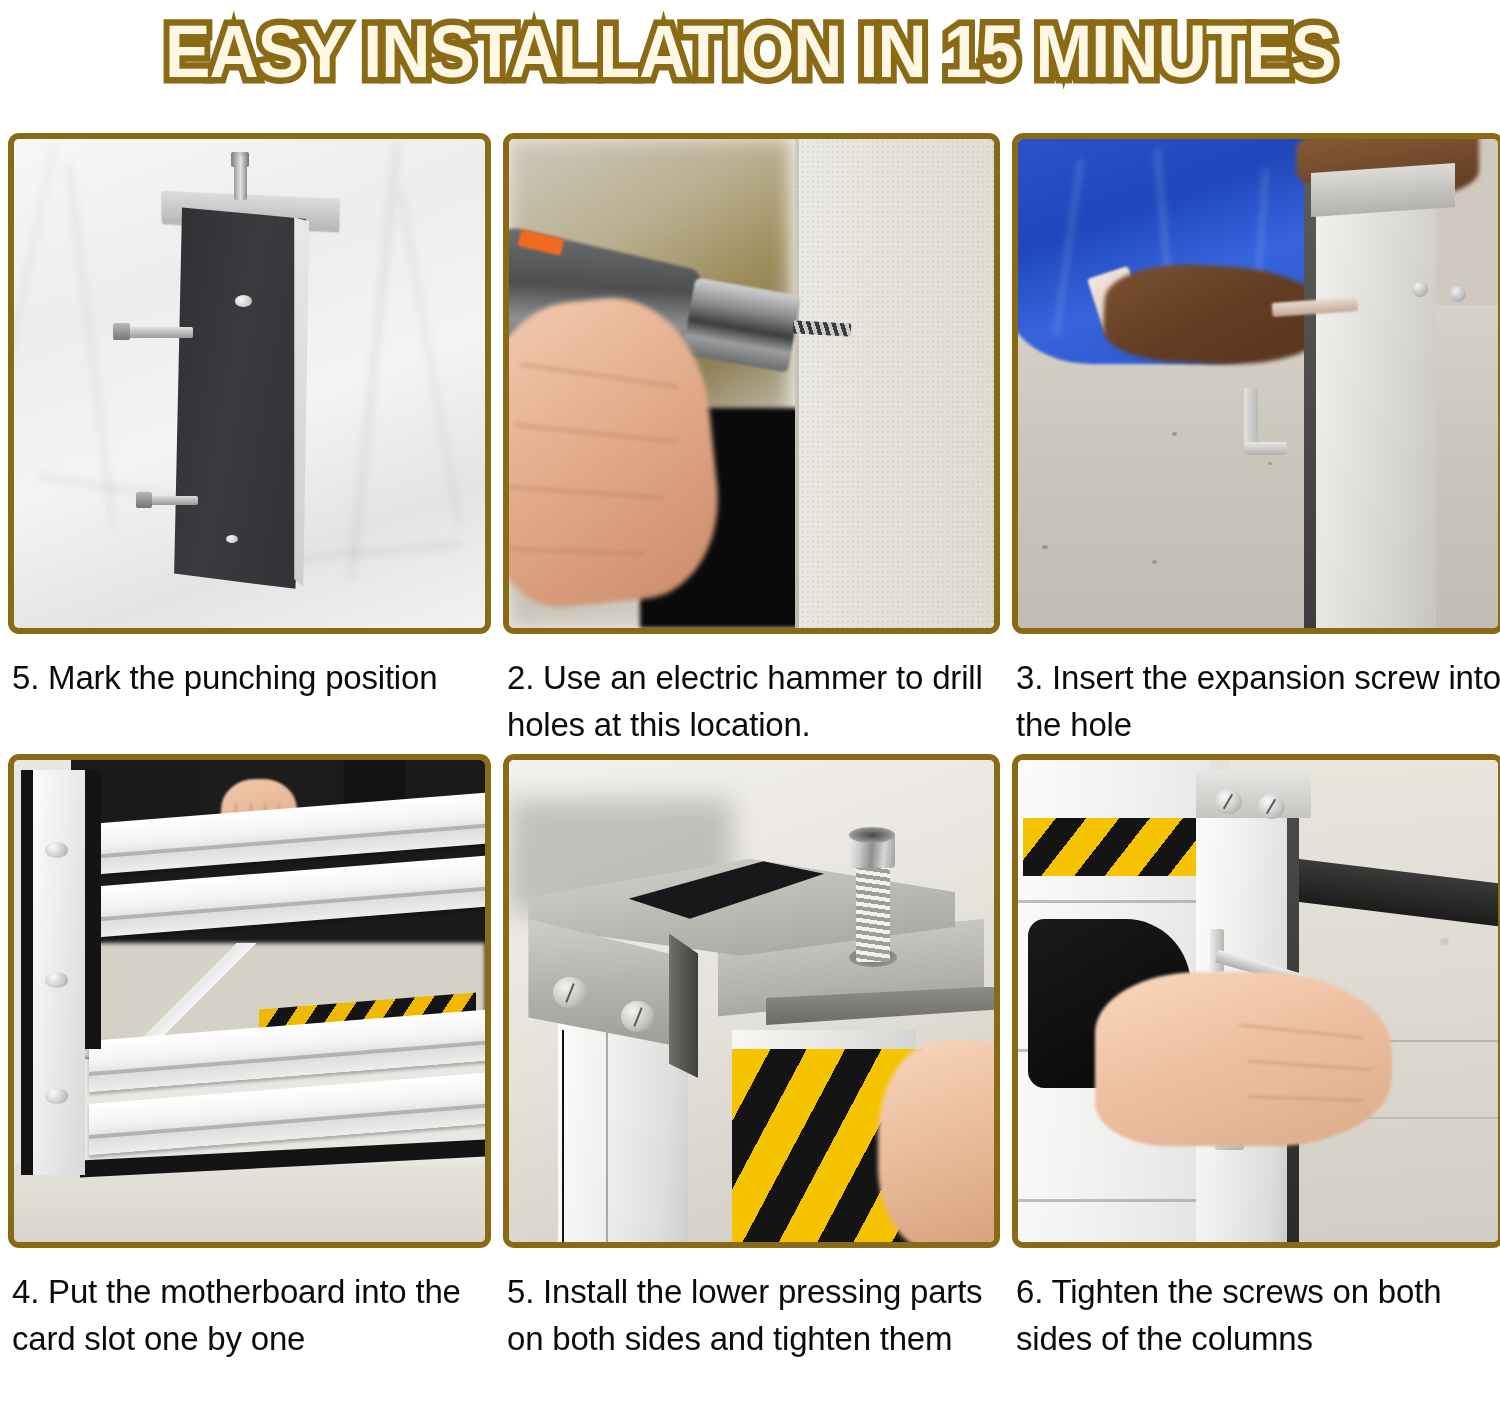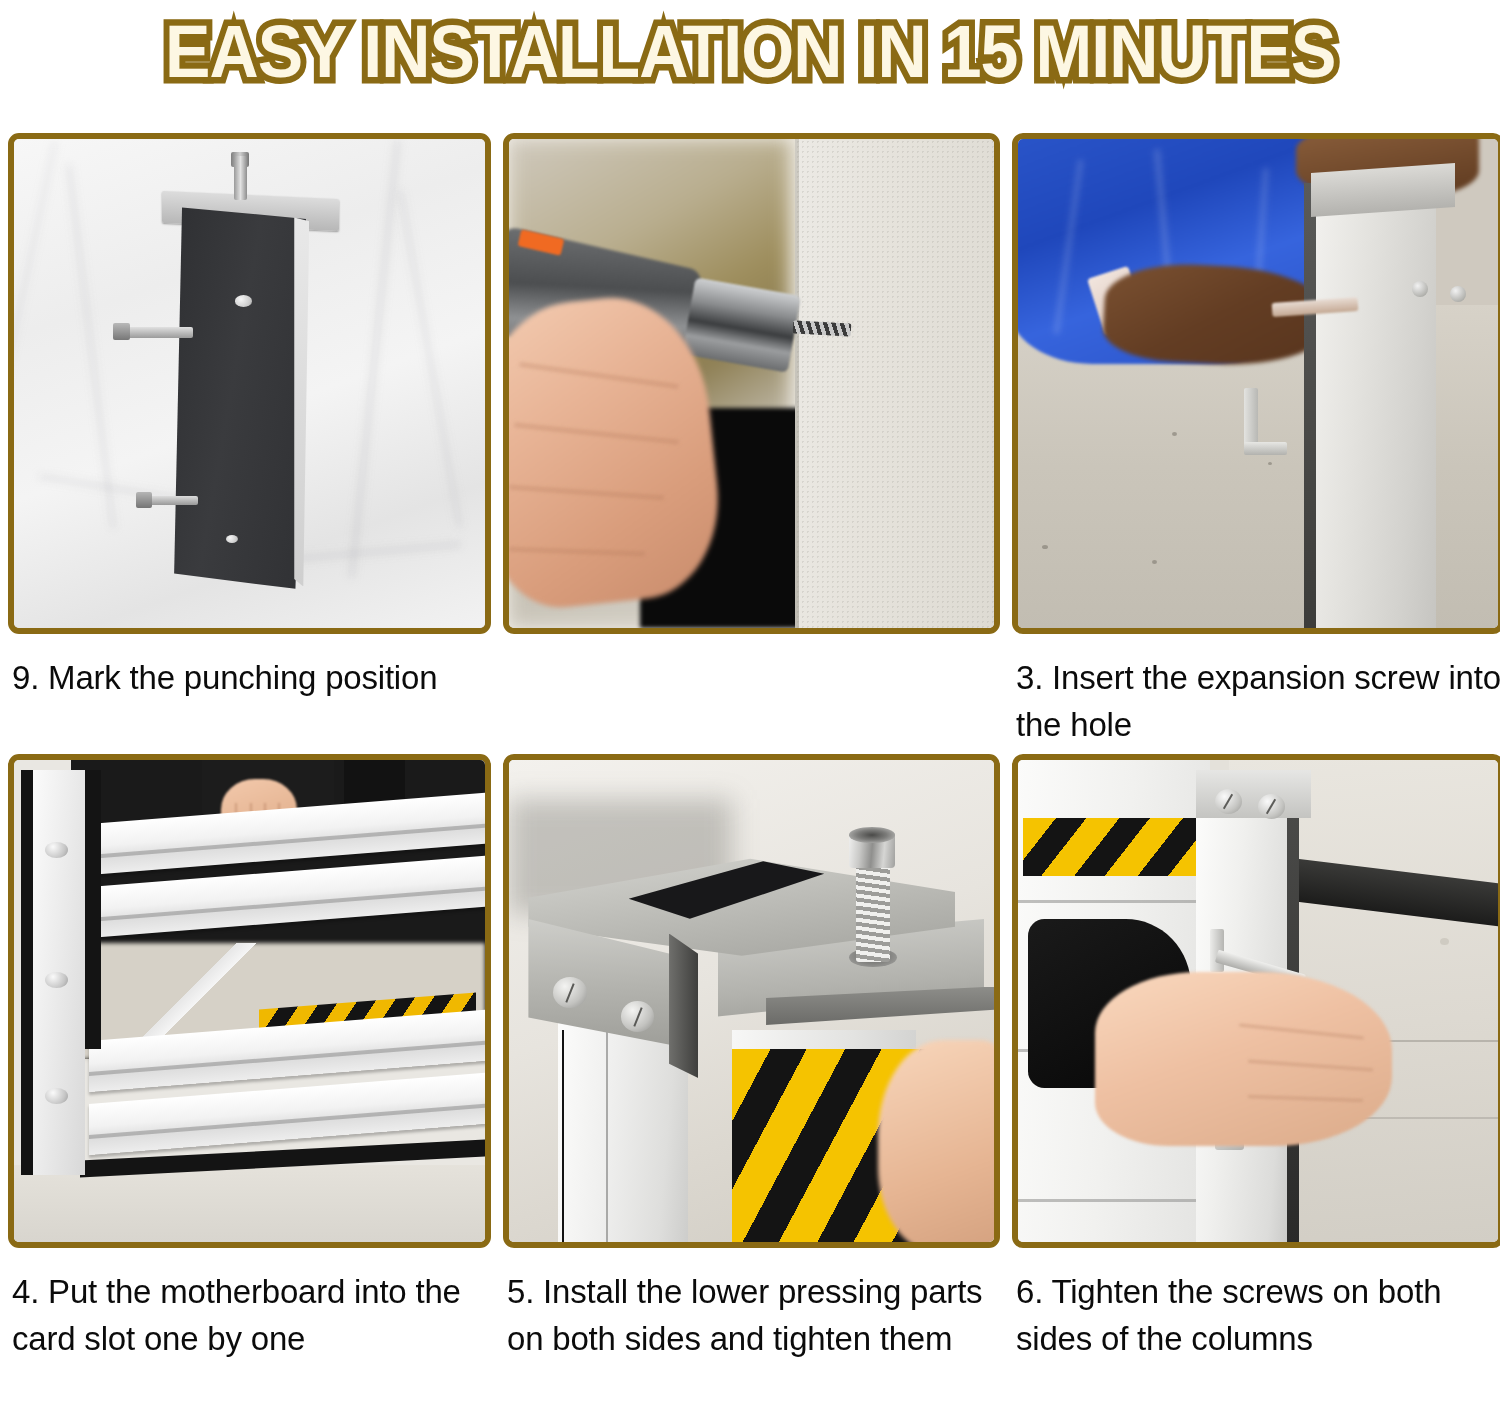--- a/index.html
+++ b/index.html
@@ -345,21 +345,21 @@
         <div class="column"></div>
         <div class="col-edge"></div>
         <div class="hole hole-a"></div>
         <div class="hole hole-b"></div>
         <div class="bolt bolt-mid"></div>
           <div class="bolt-mid-head"></div>
         <div class="bolt bolt-low"></div>
           <div class="bolt-low-head"></div>
       </div>
     </div>
-    <div class="caption">9. Mark the punching position</div>
+    <div class="caption">5. Mark the punching position</div>
   </div>
 
   <div class="step-cell row1">
     <div class="photo-frame">
       <div class="photo p2">
         <div class="bgblur"></div>
         <div class="darkfloor"></div>
         <div class="wall">
             <div class="wall-edge"></div>
           </div>
@@ -367,20 +367,21 @@
         <div class="drill-orange"></div>
         <div class="chuck"></div>
         <div class="bit"></div>
         <div class="hand"></div>
         <div class="finger fg1"></div>
           <div class="finger fg2"></div>
         <div class="finger fg3"></div>
           <div class="finger fg4"></div>
       </div>
     </div>
+    <div class="caption">2. Use an electric hammer to drill holes at this location.</div>
   </div>
 
   <div class="step-cell row1">
     <div class="photo-frame">
       <div class="photo p3">
         <div class="floor"></div>
         <div class="floor-spec s1"></div>
           <div class="floor-spec s2"></div>
         <div class="floor-spec s3"></div>
           <div class="floor-spec s4"></div>

